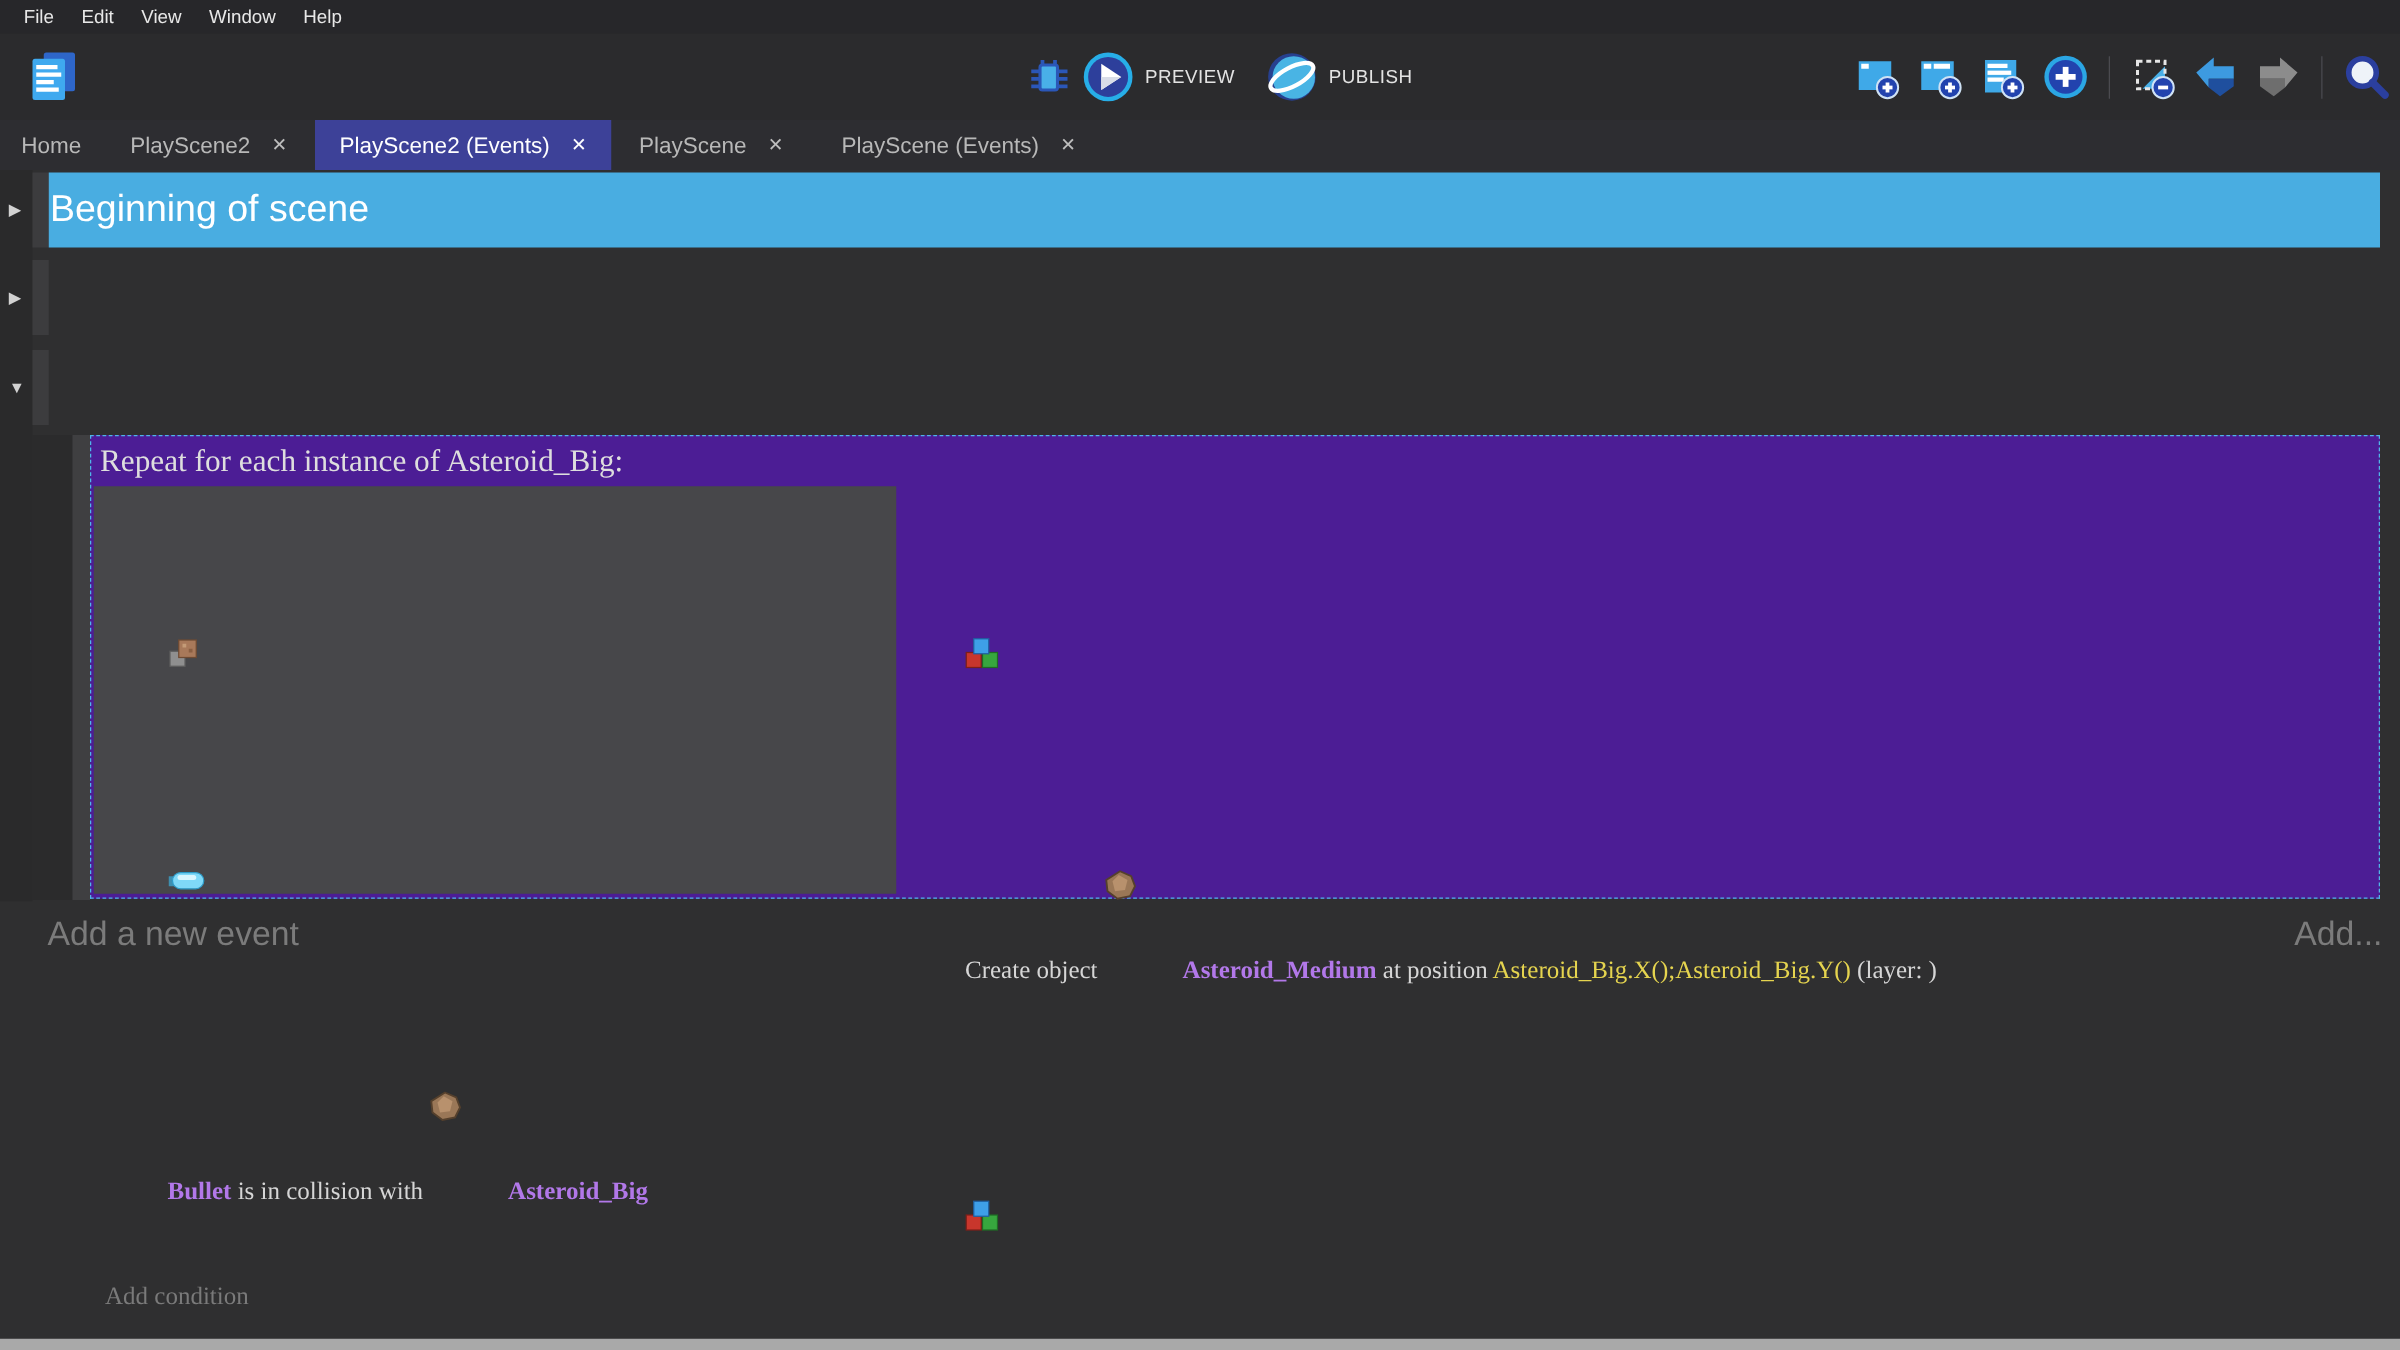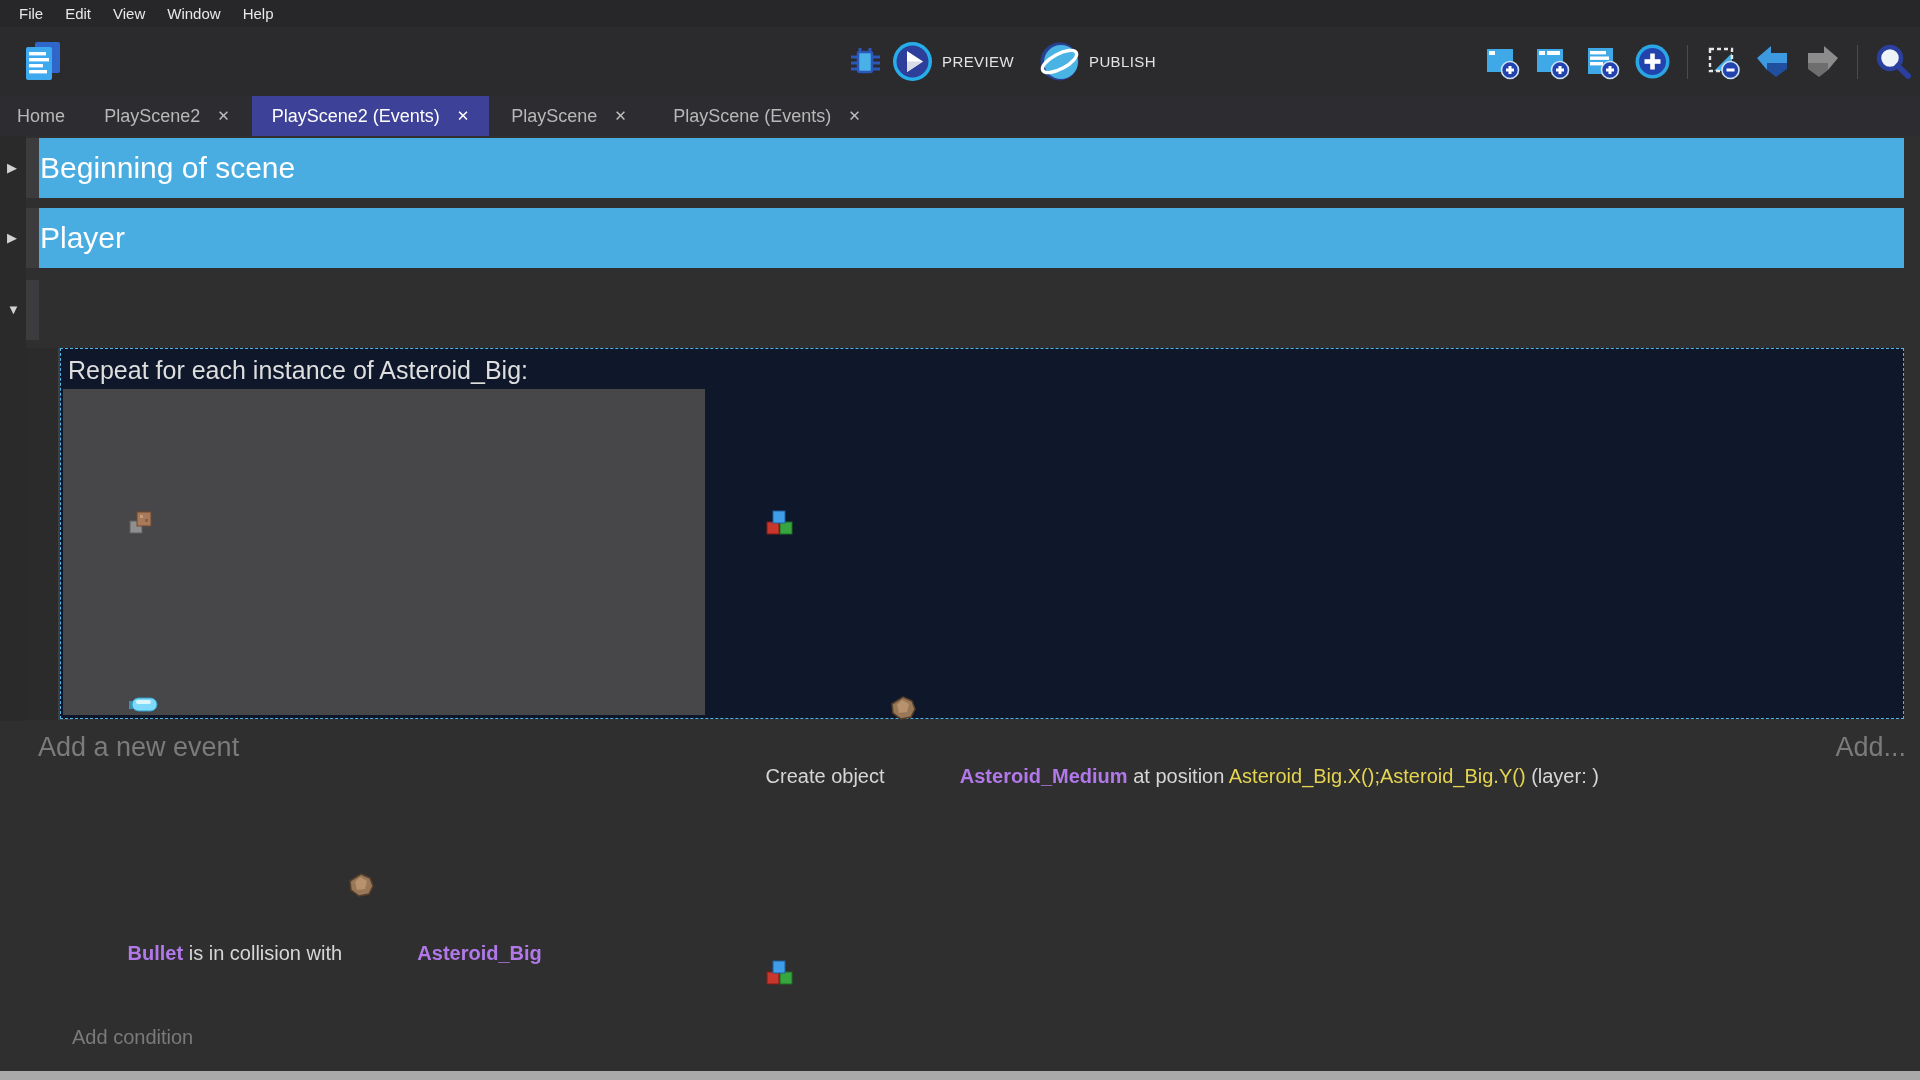--- a/index.html
+++ b/index.html
@@ -6,21 +6,21 @@
   html,body { width:1920px; height:1080px; background:#2e2e2f; font-family:"Liberation Sans", sans-serif; overflow:hidden; }
   #app { position:relative; width:1920px; height:1080px; background:#2e2e2f; overflow:hidden; }
 
   
   .menubar { position:absolute; top:0; left:0; right:0; height:27px; background:#27272a; display:flex; align-items:center; padding-left:8px; z-index:5; }
   .menu-item { color:#e8e8e8; font-size:15px; padding:0 11px; line-height:27px; cursor:default; }
 
   
   .toolbar { position:absolute; top:27px; left:0; right:0; height:69px; background:#2b2b2d; }
   .tb-left { position:absolute; left:24px; top:0; height:100%; display:flex; align-items:center; }
-  .tb-center { position:absolute; left:848px; top:0; height:100%; display:flex; align-items:center; gap:9px; }
+  .tb-center { position:absolute; left:822px; top:0; height:100%; display:flex; align-items:center; gap:9px; }
   .tb-right { position:absolute; right:8px; top:0; height:100%; display:flex; align-items:center; gap:13px; }
   .tb-label { color:#e3e3e3; font-size:15px; letter-spacing:0.4px; }
   .tb-label.preview { margin-right:16px; }
   .icon-btn { display:flex; align-items:center; justify-content:center; cursor:pointer; }
   .sep { width:1px; height:34px; background:#4b4b50; margin:0 3px; }
 
   
   .tabbar { position:absolute; top:96px; left:0; right:0; height:40px; background:#2d2d31; display:flex; }
   .tab { display:flex; align-items:center; justify-content:center; gap:17px; font-size:18px; color:#b8b8b8; cursor:pointer;text-align:center; }
   .tab .close { font-size:15px; color:#bdbdbd; }
@@ -40,21 +40,21 @@
 
   .fold-strip { position:absolute; left:26px; width:13px; height:60px; background:#3c3c3e; }
   .fs1 { top:2px; } .fs2 { top:72px; } .fs3 { top:144px; }
   .group-header { position:absolute; left:39px; right:16px; height:60px; background:#49ade1; cursor:pointer; }
   .gh1 { top:2px; } .gh2 { top:72px; } .gh3 { top:144px; }
   .group-title { color:#ffffff; font-size:30px; line-height:60px; padding-left:1px; }
 
   .sub-strip-a { position:absolute; left:26px; top:212px; width:32px; height:372px; background:#2b2b2c; }
   .sub-strip-b { position:absolute; left:58px; top:212px; width:14px; height:372px; background:#3f3f41; }
 
-  .event-block { position:absolute; left:60px; top:212px; right:16px; height:371px; background:#0f172a; border:1px dashed #4fb6e8; }
+  .event-block { position:absolute; left:72px; top:212px; right:16px; height:371px; background:#4c1d95; border:1px dashed #4fb6e8;font-family:Liberation Serif, serif; }
   .repeat-header { position:absolute; top:2px; left:7px; right:4px; height:38px; line-height:38px; font-size:25px; color:#dedede; }
   .cond-col { position:absolute; top:40px; left:2px; bottom:3px; width:642px; background:#47474a; padding:1px 6px 0 9px; }
   .act-col { position:absolute; top:40px; left:644px; right:2px; bottom:3px; padding:1px 4px 0 5px; }
 
   .row { font-size:20px; line-height:40px; white-space:pre-wrap; color:#d6d6d6; cursor:pointer; }
   .k-plain { color:#d6d6d6; }
   .k-object { color:#b278e9; font-weight:700; }
   .k-expression { color:#e5d44f; }
   .placeholder { color:#7a7a7a; }
 
@@ -227,23 +227,20 @@
     <span class="fold-arrow fa1">▶</span>
     <span class="fold-arrow fa2">▶</span>
     <span class="fold-arrow fa3">▼</span>
 
     <div class="fold-strip fs1"></div>
     <div class="group-header gh1">
       <div class="group-title">Beginning of scene</div>
     </div>
 
     <div class="fold-strip fs2"></div>
-    <div class="group-header gh2">
-      <div class="group-title">Player</div>
-    </div>
 
     <div class="fold-strip fs3"></div>
 
     <div class="sub-strip-a"></div>
     <div class="sub-strip-b"></div>
 
     <div class="event-block">
       <div class="repeat-header">Repeat for each instance of Asteroid_Big:</div>
 
       <div class="cond-col">

